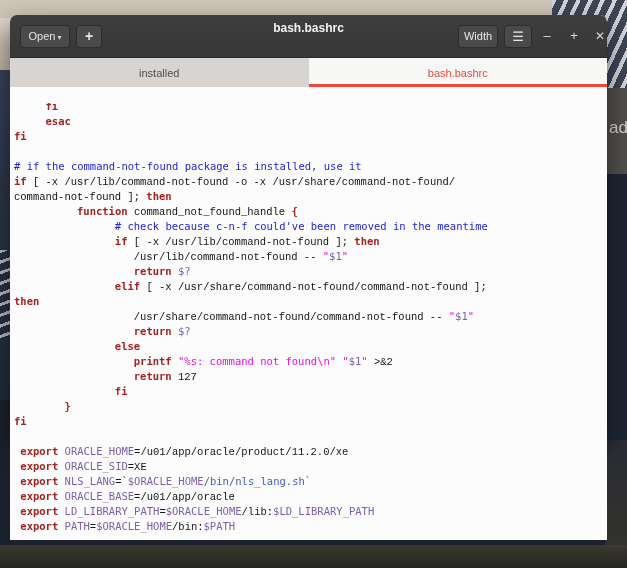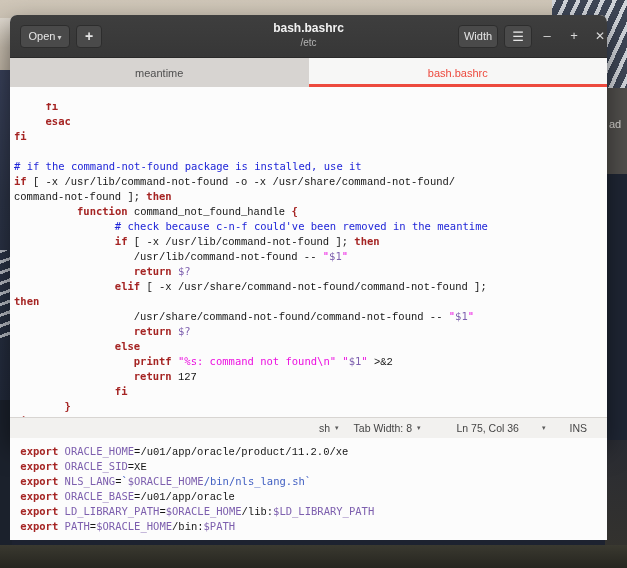--- a/index.html
+++ b/index.html
@@ -20,21 +20,21 @@
             linear-gradient(180deg,#39415a 0%,#2c3447 40%,#222a3b 100%);}
   .bg-left-streaks{position:absolute;left:0;top:250px;width:12px;height:90px;
           background:repeating-linear-gradient(160deg,rgba(230,233,238,.75) 0 3px,rgba(44,52,71,.2) 3px 10px);}
   .bg-left-bottom{position:absolute;left:0;top:400px;width:12px;height:168px;background:#1b212c;}
   .bg-right-strip{position:absolute;right:0;top:95px;width:22px;height:345px;background:#1f2634;}
   .bg-right-lower{position:absolute;right:0;top:440px;width:22px;height:128px;
           background:linear-gradient(180deg,#2a2c33,#35332d);}
   .bg-bottom{position:absolute;left:0;bottom:0;width:627px;height:23px;
           background:linear-gradient(180deg,#3a3930 0%,#2e2d26 60%,#262620 100%);}
   .bg-fragment{position:absolute;right:0;top:88px;width:20px;height:86px;background:#514f4c;}
-  .bg-fragment span{position:absolute;left:2px;top:30px;color:#d6d4d0;font-size:11px;}
+  .bg-fragment span{position:absolute;left:2px;top:30px;color:#d6d4d0;font-size:17px;}
 
   
   .window{position:absolute;left:10px;top:15px;width:597px;height:423px;
           border-radius:7px 7px 2px 2px;
           box-shadow:0 10px 26px rgba(0,0,0,.5);
           background:#fcfcfc;}
 
   
   .titlebar{position:absolute;left:0;top:0;width:100%;height:43px;
           background:linear-gradient(180deg,#3e3e3e,#373737);
@@ -110,66 +110,46 @@
 
     <div class="titlebar">
       <div class="tb-btn btn-open">
         <span>Open</span><span class="caret">▾</span>
       </div>
       <div class="tb-btn btn-plus">
         <span>+</span>
       </div>
       <div class="title-stack">
         <div class="title-main">bash.bashrc</div>
-        <div class="title-sub">/etc</div>
       </div>
       <div class="tb-btn btn-save">
         <span>Width</span>
       </div>
       <div class="tb-btn btn-menu">
         <span>☰</span>
       </div>
       <div class="win-ctrl ctrl-min">
         <span>–</span>
       </div>
       <div class="win-ctrl ctrl-max">
         <span>+</span>
       </div>
       <div class="win-ctrl ctrl-close">
         <span>✕</span>
       </div>
     </div>
 
     <div class="tabbar" id="tabbar">
         <div class="tab">
-          <span>meantime</span>
+          <span>installed</span>
         </div>
         <div class="tab active">
           <span>bash.bashrc</span>
         </div>
       </div>
 
     <div class="textarea">
       <div class="code" id="code"><div class="cl"><span class="tk-txt">     </span><span class="tk-kw">fi</span></div><div class="cl"><span class="tk-txt">     </span><span class="tk-kw">esac</span></div><div class="cl"><span class="tk-kw">fi</span></div><div class="cl"></div><div class="cl"><span class="tk-com"># if the command-not-found package is installed, use it</span></div><div class="cl"><span class="tk-kw">if</span><span class="tk-txt"> [ -x /usr/lib/command-not-found -o -x /usr/share/command-not-found/</span></div><div class="cl"><span class="tk-txt">command-not-found ]; </span><span class="tk-kw">then</span></div><div class="cl"><span class="tk-txt">          </span><span class="tk-kw">function</span><span class="tk-txt"> command_not_found_handle </span><span class="tk-kw">{</span></div><div class="cl"><span class="tk-txt">                </span><span class="tk-com"># check because c-n-f could've been removed in the meantime</span></div><div class="cl"><span class="tk-txt">                </span><span class="tk-kw">if</span><span class="tk-txt"> [ -x /usr/lib/command-not-found ]; </span><span class="tk-kw">then</span></div><div class="cl"><span class="tk-txt">                   /usr/lib/command-not-found -- </span><span class="tk-str">"</span><span class="tk-var">$1</span><span class="tk-str">"</span></div><div class="cl"><span class="tk-txt">                   </span><span class="tk-kw">return</span><span class="tk-txt"> </span><span class="tk-var">$?</span></div><div class="cl"><span class="tk-txt">                </span><span class="tk-kw">elif</span><span class="tk-txt"> [ -x /usr/share/command-not-found/command-not-found ];</span></div><div class="cl"><span class="tk-kw">then</span></div><div class="cl"><span class="tk-txt">                   /usr/share/command-not-found/command-not-found -- </span><span class="tk-str">"</span><span class="tk-var">$1</span><span class="tk-str">"</span></div><div class="cl"><span class="tk-txt">                   </span><span class="tk-kw">return</span><span class="tk-txt"> </span><span class="tk-var">$?</span></div><div class="cl"><span class="tk-txt">                </span><span class="tk-kw">else</span></div><div class="cl"><span class="tk-txt">                   </span><span class="tk-kw">printf</span><span class="tk-txt"> </span><span class="tk-str">"%s: command not found\n"</span><span class="tk-txt"> </span><span class="tk-str">"</span><span class="tk-var">$1</span><span class="tk-str">"</span><span class="tk-txt"> &gt;&amp;2</span></div><div class="cl"><span class="tk-txt">                   </span><span class="tk-kw">return</span><span class="tk-txt"> 127</span></div><div class="cl"><span class="tk-txt">                </span><span class="tk-kw">fi</span></div><div class="cl"><span class="tk-txt">        </span><span class="tk-kw">}</span></div><div class="cl"><span class="tk-kw">fi</span></div><div class="cl"></div><div class="cl"><span class="tk-txt"> </span><span class="tk-kw">export</span><span class="tk-txt"> </span><span class="tk-var">ORACLE_HOME</span><span class="tk-txt">=/u01/app/oracle/product/11.2.0/xe</span></div><div class="cl"><span class="tk-txt"> </span><span class="tk-kw">export</span><span class="tk-txt"> </span><span class="tk-var">ORACLE_SID</span><span class="tk-txt">=XE</span></div><div class="cl"><span class="tk-txt"> </span><span class="tk-kw">export</span><span class="tk-txt"> </span><span class="tk-var">NLS_LANG</span><span class="tk-txt">=</span><span class="tk-cmd">`</span><span class="tk-var">$ORACLE_HOME</span><span class="tk-cmd">/bin/nls_lang.sh`</span></div><div class="cl"><span class="tk-txt"> </span><span class="tk-kw">export</span><span class="tk-txt"> </span><span class="tk-var">ORACLE_BASE</span><span class="tk-txt">=/u01/app/oracle</span></div><div class="cl"><span class="tk-txt"> </span><span class="tk-kw">export</span><span class="tk-txt"> </span><span class="tk-var">LD_LIBRARY_PATH</span><span class="tk-txt">=</span><span class="tk-var">$ORACLE_HOME</span><span class="tk-txt">/lib:</span><span class="tk-var">$LD_LIBRARY_PATH</span></div><div class="cl"><span class="tk-txt"> </span><span class="tk-kw">export</span><span class="tk-txt"> </span><span class="tk-var">PATH</span><span class="tk-txt">=</span><span class="tk-var">$ORACLE_HOME</span><span class="tk-txt">/bin:</span><span class="tk-var">$PATH</span></div></div>
     </div>
 
-    <div class="statusbar">
-      <div class="sb-item sb-lang">
-        <span>sh</span>
-        <span class="sb-caret">▾</span>
-      </div>
-      <div class="sb-item sb-tabwidth">
-        <span>Tab Width: 8</span>
-        <span class="sb-caret">▾</span>
-      </div>
-      <div class="sb-item sb-pos">
-        <span>Ln 75, Col 36</span>
-      </div>
-      <div class="sb-item sb-lonecaret">
-        <span class="sb-caret">▾</span>
-      </div>
-      <div class="sb-item">
-        <span>INS</span>
-      </div>
-    </div>
 
   </div>
 </div>
 
 </body></html>

